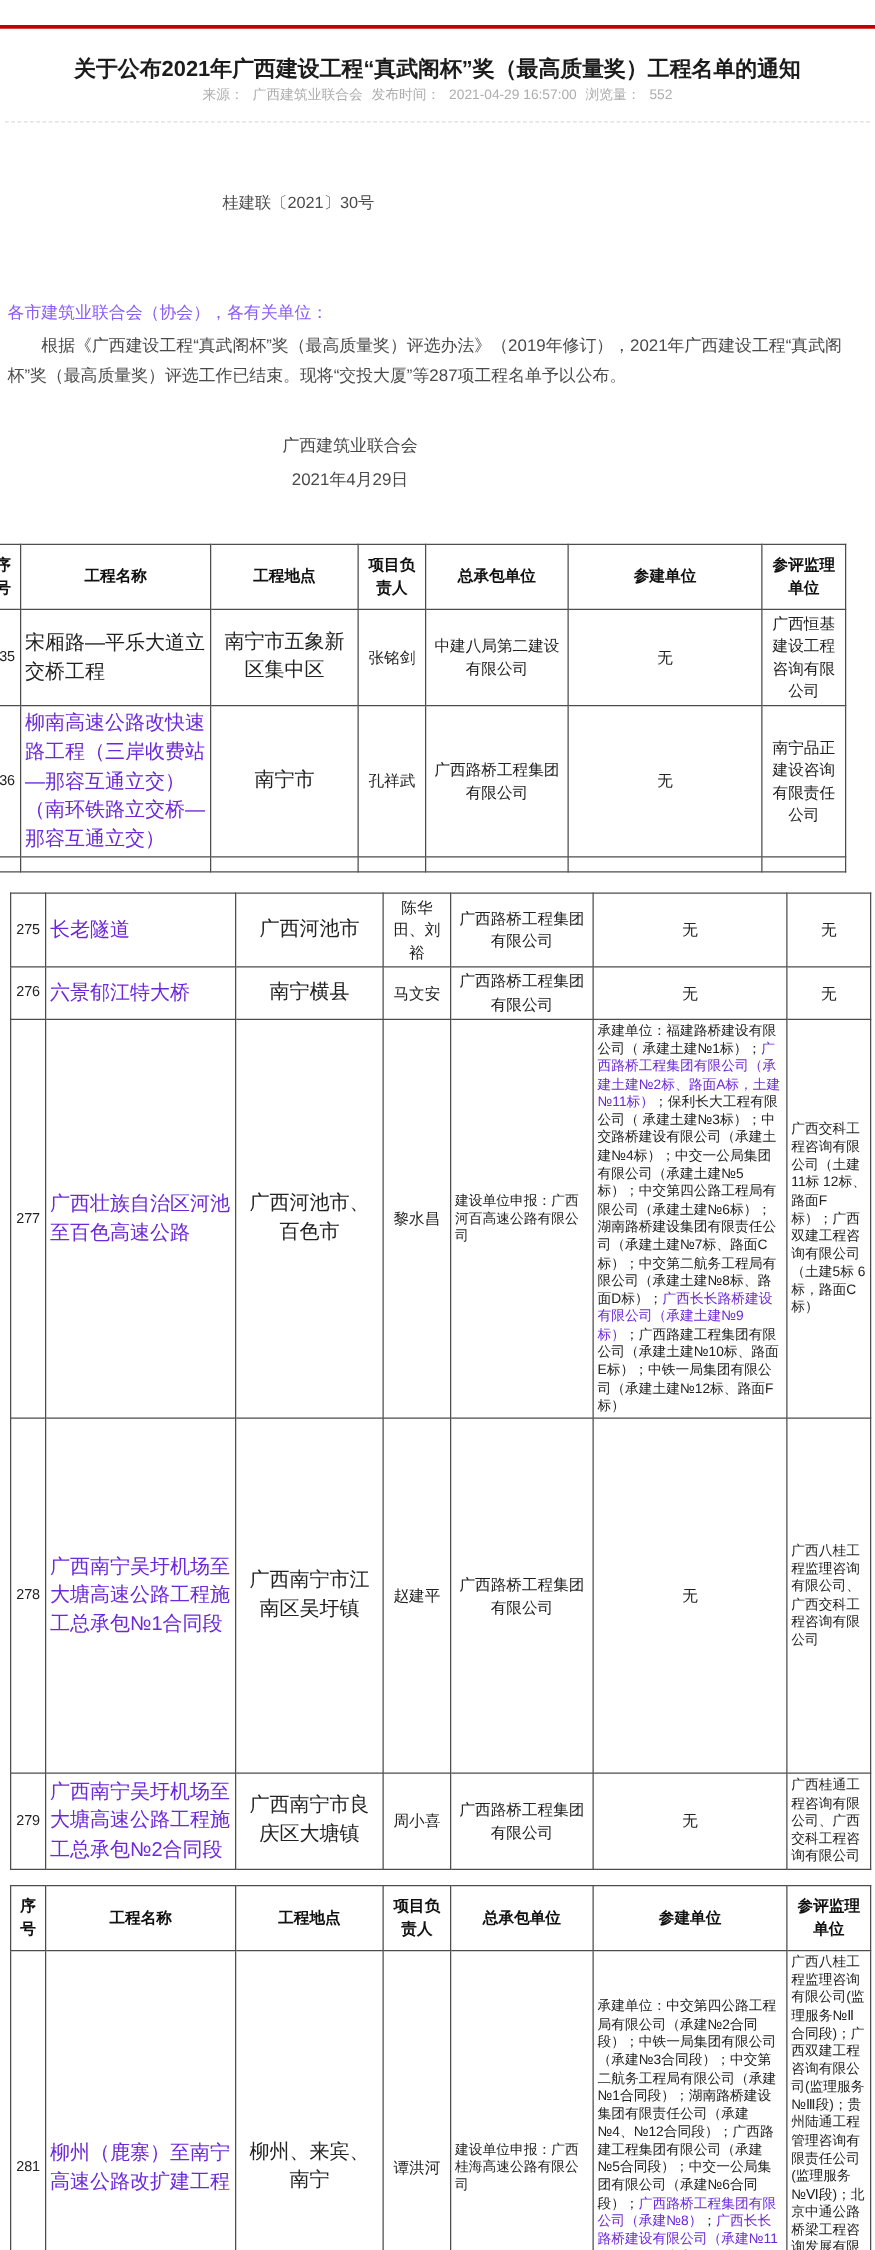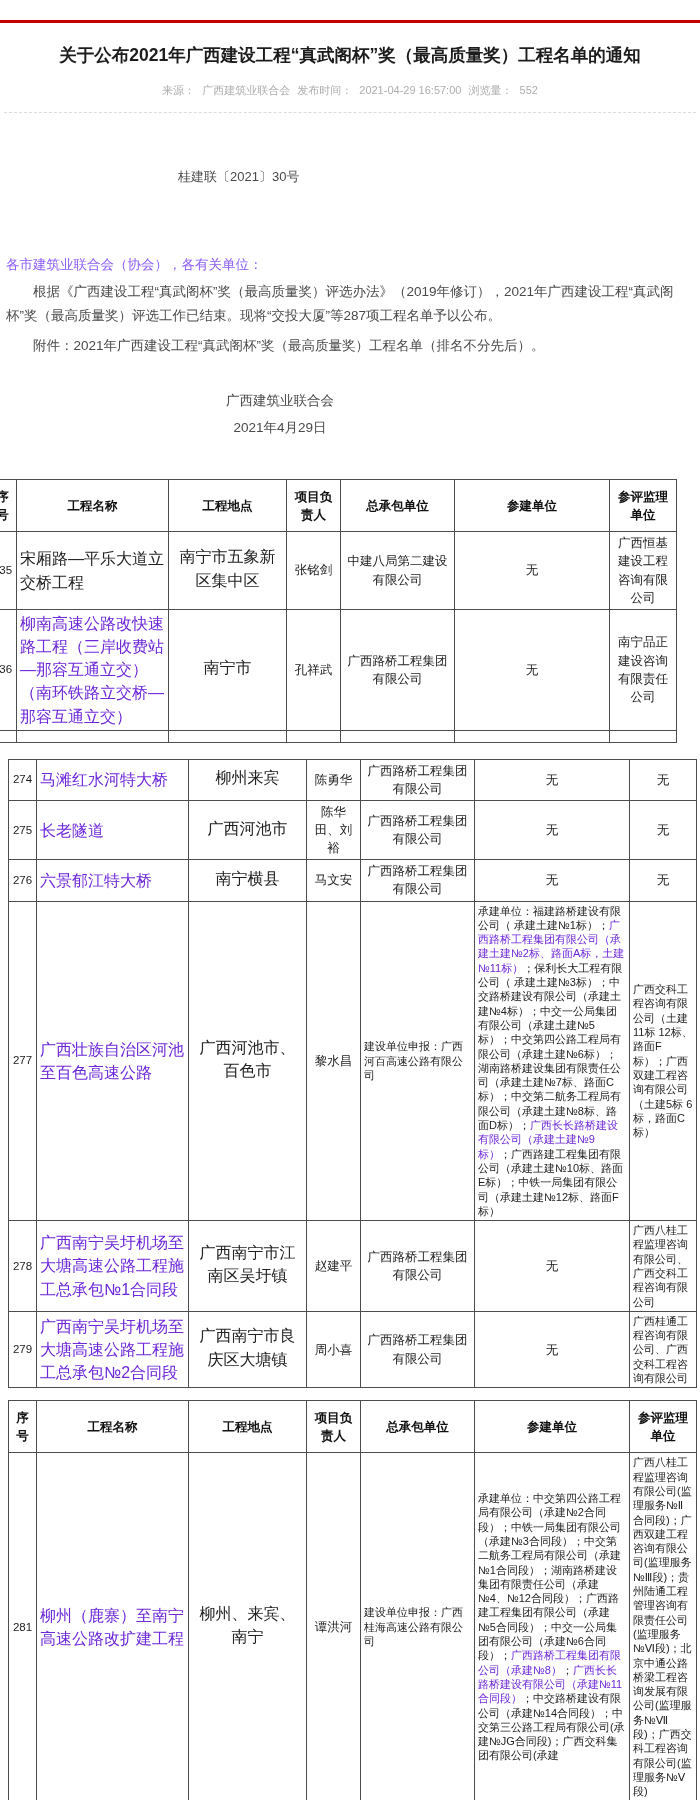--- a/index.html
+++ b/index.html
@@ -1,20 +1,20 @@
 <!DOCTYPE html>
 <html><head>
 <meta charset="utf-8">
 <style>
   html,body{margin:0;padding:0;width:700px;height:1800px;overflow:hidden;background:#ffffff;
     font-family:"Liberation Sans","DejaVu Sans",sans-serif;color:#333;}
   .page{position:relative;width:700px;height:1800px;background:#fff;}
   .top-bar{margin-top:20px;height:3px;background:#c40000;width:100%;}
   .title{margin:20px 28px 0 28px;text-align:center;font-size:17.5px;font-weight:bold;color:#1c1c1c;line-height:1.45;}
-  .meta{margin-top:15px;text-align:center;font-size:11px;color:#adadad;}
+  .meta{text-align:center;font-size:11px;color:#adadad;}
   .meta span{margin:0 2px;}
   .divider{margin:13px 4px 0 4px;border-bottom:1px dashed #dcdcdc;height:1px;}
   .doc-no{margin:55px 0 0 178px;font-size:13px;color:#4a4a4a;}
   .salutation{margin:70px 6px 0 6px;font-size:13.5px;color:#8b5cf6;}
   .para{margin:6px 6px 0 6px;font-size:13.5px;color:#4a4a4a;line-height:1.75;text-indent:2em;}
   .sig{margin-top:30px;width:560px;text-align:center;font-size:13.5px;color:#4a4a4a;line-height:2.0;}
   .attachment{margin:34px 6px 0 6px;font-size:13.5px;color:#333;cursor:pointer;}
   
   .award-table{border-collapse:collapse;table-layout:fixed;width:688px;background:#fff;}
   .award-table td,.award-table th{border:1px solid #4d4d4d;padding:2px 3px;font-size:12.5px;color:#222;
@@ -57,21 +57,20 @@
     <span data-name="published-label">发布时间：</span>
     <span data-name="published-value">2021-04-29 16:57:00</span>
     <span data-name="views-label">浏览量：</span>
     <span data-name="views-value">552</span>
   </div>
   <div class="divider" data-name="dashed-divider"></div>
 
   <div class="doc-no" data-name="document-number">桂建联〔2021〕30号</div>
   <div class="salutation" data-name="salutation">各市建筑业联合会（协会），各有关单位：</div>
   <p class="para" data-name="body-paragraph">根据《广西建设工程“真武阁杯”奖（最高质量奖）评选办法》（2019年修订），2021年广西建设工程“真武阁杯”奖（最高质量奖）评选工作已结束。现将“交投大厦”等287项工程名单予以公布。</p>
-  <p class="para" data-name="body-paragraph">附件：2021年广西建设工程“真武阁杯”奖（最高质量奖）工程名单（排名不分先后）。</p>
   <div class="sig" data-name="signature-block">
     <div data-name="issuer-name">广西建筑业联合会</div>
     <div data-name="issue-date">2021年4月29日</div>
   </div>
 
   <div id="tables-root" data-name="award-tables">
       <table class="award-table" data-name="award-table-1">
         <colgroup>
           <col class="c-no">
           <col class="c-name">
@@ -126,29 +125,20 @@
         <colgroup>
           <col class="c-no">
           <col class="c-name">
           <col class="c-loc">
           <col class="c-mgr">
           <col class="c-con">
           <col class="c-part">
           <col class="c-sup">
         </colgroup>
         <tbody>
-          <tr data-name="table-row">
-            <td class="c-no red" data-name="cell-serial-number"><span>274</span></td>
-            <td class="c-name" data-name="cell-project-name"><span class="red">马滩红水河特大桥</span></td>
-            <td class="c-loc" data-name="cell-project-location"><span>柳州来宾</span></td>
-            <td class="c-mgr" data-name="cell-project-manager"><span>陈勇华</span></td>
-            <td class="c-con" data-name="cell-general-contractor"><span>广西路桥工程集团有限公司</span></td>
-            <td class="c-part" data-name="cell-participating-units"><span>无</span></td>
-            <td class="c-sup" data-name="cell-supervision-unit"><span>无</span></td>
-          </tr>
           <tr data-name="table-row">
             <td class="c-no red" data-name="cell-serial-number"><span>275</span></td>
             <td class="c-name" data-name="cell-project-name"><span class="red">长老隧道</span></td>
             <td class="c-loc" data-name="cell-project-location"><span>广西河池市</span></td>
             <td class="c-mgr" data-name="cell-project-manager"><span>陈华田、刘裕</span></td>
             <td class="c-con" data-name="cell-general-contractor"><span>广西路桥工程集团有限公司</span></td>
             <td class="c-part" data-name="cell-participating-units"><span>无</span></td>
             <td class="c-sup" data-name="cell-supervision-unit"><span>无</span></td>
           </tr>
           <tr data-name="table-row">

